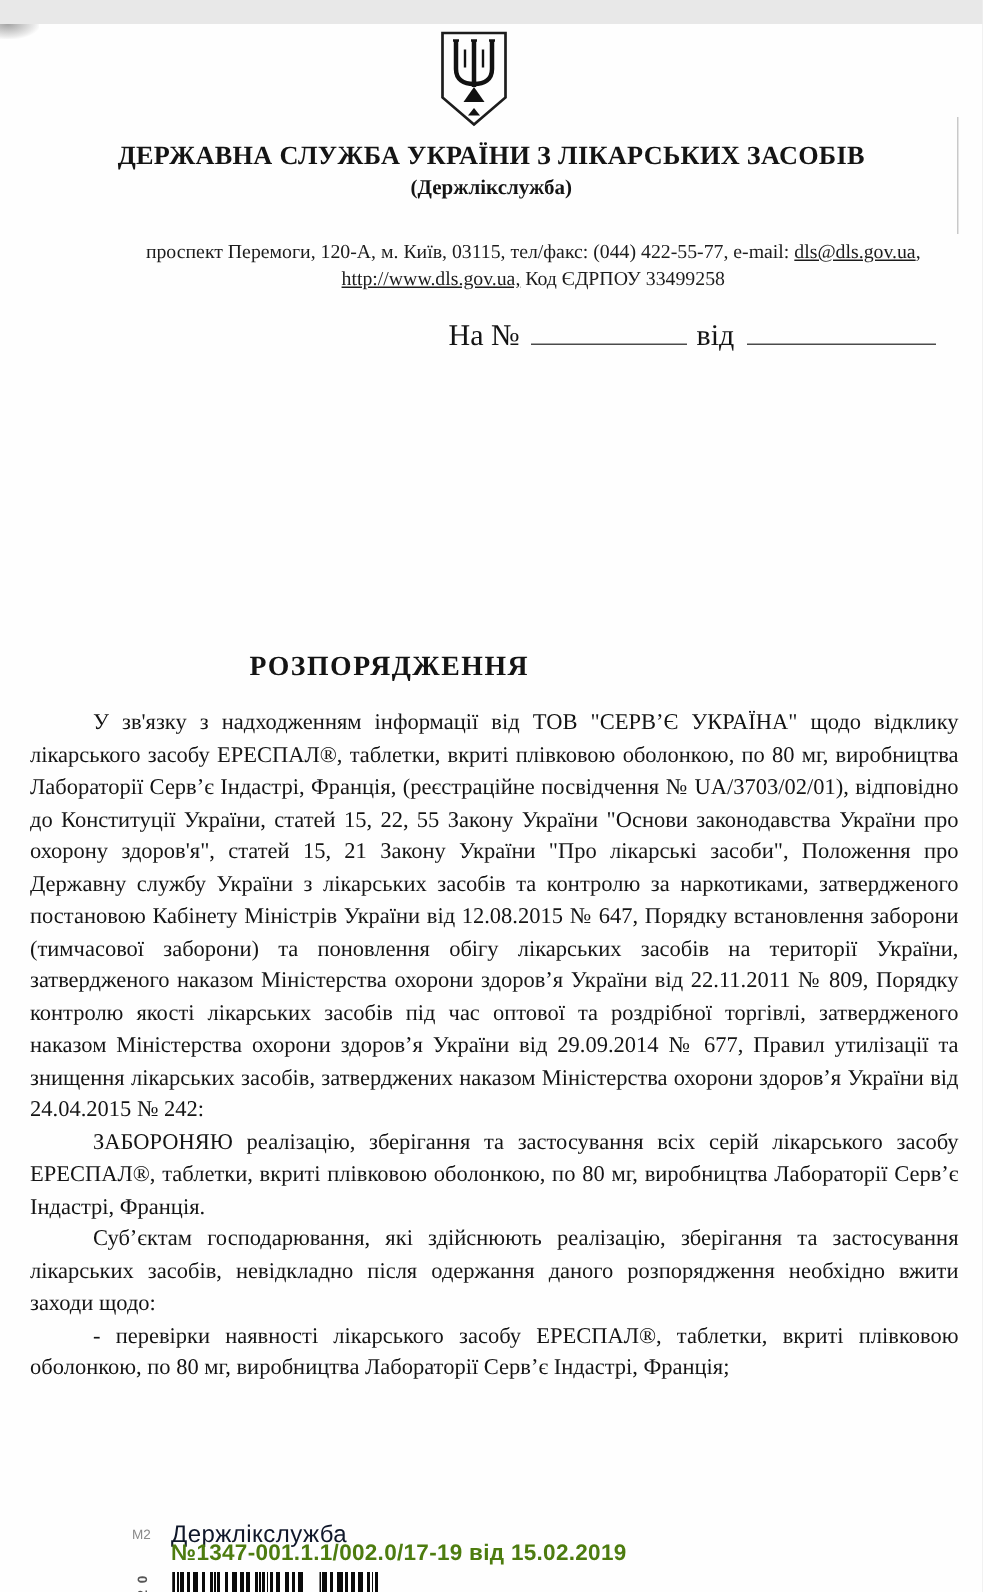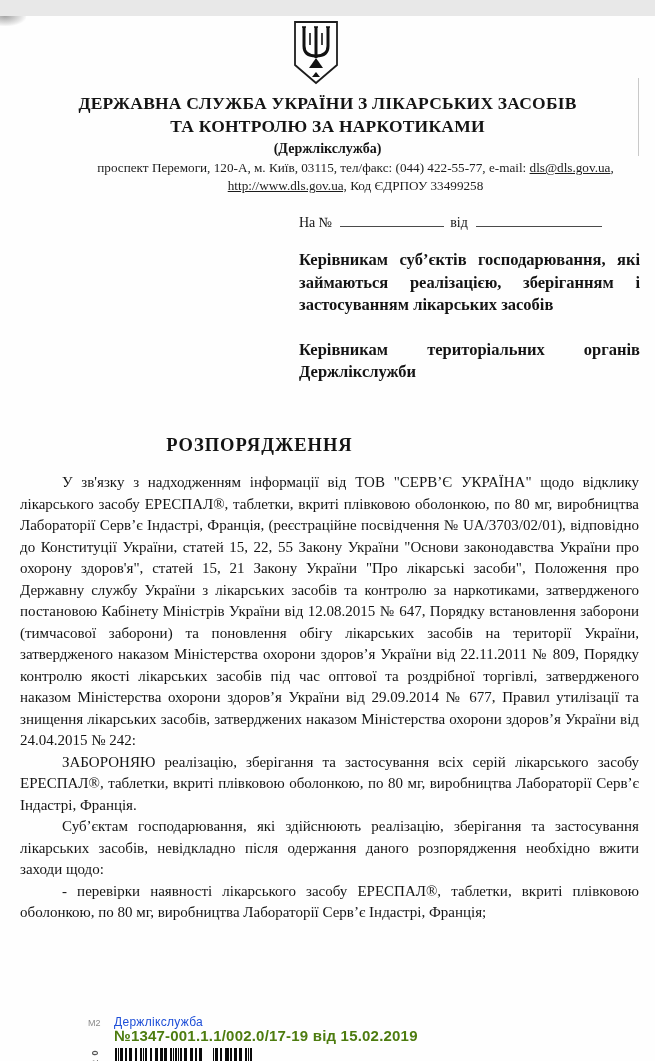--- a/index.html
+++ b/index.html
@@ -22,21 +22,21 @@
 
   
   .org-block{position:absolute;top:76px;left:0;width:655px;text-align:center;}
   .org-line{font-weight:bold;font-size:17.5px;line-height:23px;letter-spacing:.2px;}
   .org-short{font-weight:bold;font-size:14px;line-height:22px;}
   .addr-block{position:absolute;top:143px;left:0;width:655px;text-align:center;
     font-size:13.2px;line-height:18px;color:#1c1c1c;padding-left:28px;}
   .u{ text-decoration:underline;}
 
   
-  .ref-line{position:absolute;left:299px;top:197px;font-size:14px;white-space:nowrap;}
+  .ref-line{position:absolute;left:299px;top:197px;font-size:20px;white-space:nowrap;}
   .blank{display:inline-block;border-bottom:1.5px solid #4a4a4a;height:13px;vertical-align:baseline;}
   .blank-no{width:104px;margin:0 6px 0 8px;}
   .blank-date{width:126px;margin-left:8px;}
 
   
   .recipients{position:absolute;left:299px;top:233px;width:341px;
     font-weight:bold;font-size:16.5px;line-height:22.5px;text-align:justify;}
   .recipients .block2{margin-top:22px;}
 
   
@@ -45,21 +45,21 @@
 
   
   .body-text{position:absolute;left:20px;top:456px;width:619px;
     font-size:15px;line-height:21.5px;text-align:justify;}
   .body-text p{margin:0;text-indent:42px;}
 
   
   .stamp-m2{position:absolute;left:88px;top:1002px;
     font-family:"Liberation Sans",sans-serif;font-size:9px;color:#8a8a8a;text-align:right;}
   .stamp-org{position:absolute;left:114px;top:999px;
-    font-family:"Liberation Sans",sans-serif;font-size:12px;color:#1d4ed8;letter-spacing:.3px;}
+    font-family:"Liberation Sans",sans-serif;font-size:16px;color:#0f172a;letter-spacing:.3px;}
   .stamp-number{position:absolute;left:114px;top:1011px;
     font-family:"Liberation Sans",sans-serif;font-weight:bold;font-size:15px;color:#4d7c0f;letter-spacing:.2px;white-space:nowrap;}
   .stamp-side{position:absolute;left:90px;top:1019px;height:42px;
     font-family:"Liberation Sans",sans-serif;font-weight:bold;font-size:9px;color:#555;
     writing-mode:vertical-rl;transform:rotate(180deg);letter-spacing:1px;}
   .barcode{position:absolute;left:115px;top:1032px;width:139px;height:29px;
     background:
       repeating-linear-gradient(90deg,#0a0a0a 0 2px,transparent 2px 5px),
       repeating-linear-gradient(90deg,#0a0a0a 0 1px,transparent 1px 7px),
       repeating-linear-gradient(90deg,transparent 0 3px,#0a0a0a 3px 4px,transparent 4px 11px);}
@@ -83,37 +83,32 @@
       <path d="M18 13 v12"></path>
       <path d="M30 13 v12"></path>
       <path d="M10 7 h4 M22 7 h4 M34 7 h4"></path>
     </g>
     <path d="M24 38 l-7 10 h14 z" fill="#111"></path>
     <path d="M24 52 l-4 5 h8 z" fill="#111"></path>
   </svg>
 
   <div class="org-block">
     <div class="org-line">ДЕРЖАВНА СЛУЖБА УКРАЇНИ З ЛІКАРСЬКИХ ЗАСОБІВ</div>
-    <div class="org-line">ТА КОНТРОЛЮ ЗА НАРКОТИКАМИ</div>
     <div class="org-short">(Держлікслужба)</div>
   </div>
 
   <div class="addr-block">
     <div><span>проспект Перемоги, 120-А, м. Київ, 03115, тел/факс: (044) 422-55-77, e-mail: </span><span class="u">dls@dls.gov.ua</span><span>,</span></div>
     <div><span class="u">http://www.dls.gov.ua,</span><span> Код ЄДРПОУ 33499258</span></div>
   </div>
 
   <div class="ref-line">
     <span>На №</span><span class="blank blank-no"></span><span>від</span><span class="blank blank-date"></span>
   </div>
 
-  <div class="recipients">
-    <div class="block1">Керівникам суб’єктів господарювання, які займаються реалізацією, зберіганням і застосуванням лікарських засобів</div>
-    <div class="block2">Керівникам територіальних органів Держлікслужби</div>
-  </div>
 
   <div class="doc-title">РОЗПОРЯДЖЕННЯ</div>
 
   <div class="body-text">
     <p>У зв'язку з надходженням інформації від ТОВ "СЕРВ’Є УКРАЇНА" щодо відклику лікарського засобу ЕРЕСПАЛ®, таблетки, вкриті плівковою оболонкою, по 80 мг, виробництва Лабораторії Серв’є Індастрі, Франція, (реєстраційне посвідчення № UA/3703/02/01), відповідно до Конституції України, статей 15, 22, 55 Закону України "Основи законодавства України про охорону здоров'я", статей 15, 21 Закону України "Про лікарські засоби", Положення про Державну службу України з лікарських засобів та контролю за наркотиками, затвердженого постановою Кабінету Міністрів України від 12.08.2015 № 647, Порядку встановлення заборони (тимчасової заборони) та поновлення обігу лікарських засобів на території України, затвердженого наказом Міністерства охорони здоров’я України від 22.11.2011 № 809, Порядку контролю якості лікарських засобів під час оптової та роздрібної торгівлі, затвердженого наказом Міністерства охорони здоров’я України від 29.09.2014 № 677, Правил утилізації та знищення лікарських засобів, затверджених наказом Міністерства охорони здоров’я України від 24.04.2015 № 242:</p>
     <p>ЗАБОРОНЯЮ реалізацію, зберігання та застосування всіх серій лікарського засобу ЕРЕСПАЛ®, таблетки, вкриті плівковою оболонкою, по 80 мг, виробництва Лабораторії Серв’є Індастрі, Франція.</p>
     <p>Суб’єктам господарювання, які здійснюють реалізацію, зберігання та застосування лікарських засобів, невідкладно після одержання даного розпорядження необхідно вжити заходи щодо:</p>
     <p>- перевірки наявності лікарського засобу ЕРЕСПАЛ®, таблетки, вкриті плівковою оболонкою, по 80 мг, виробництва Лабораторії Серв’є Індастрі, Франція;</p>
   </div>
 

